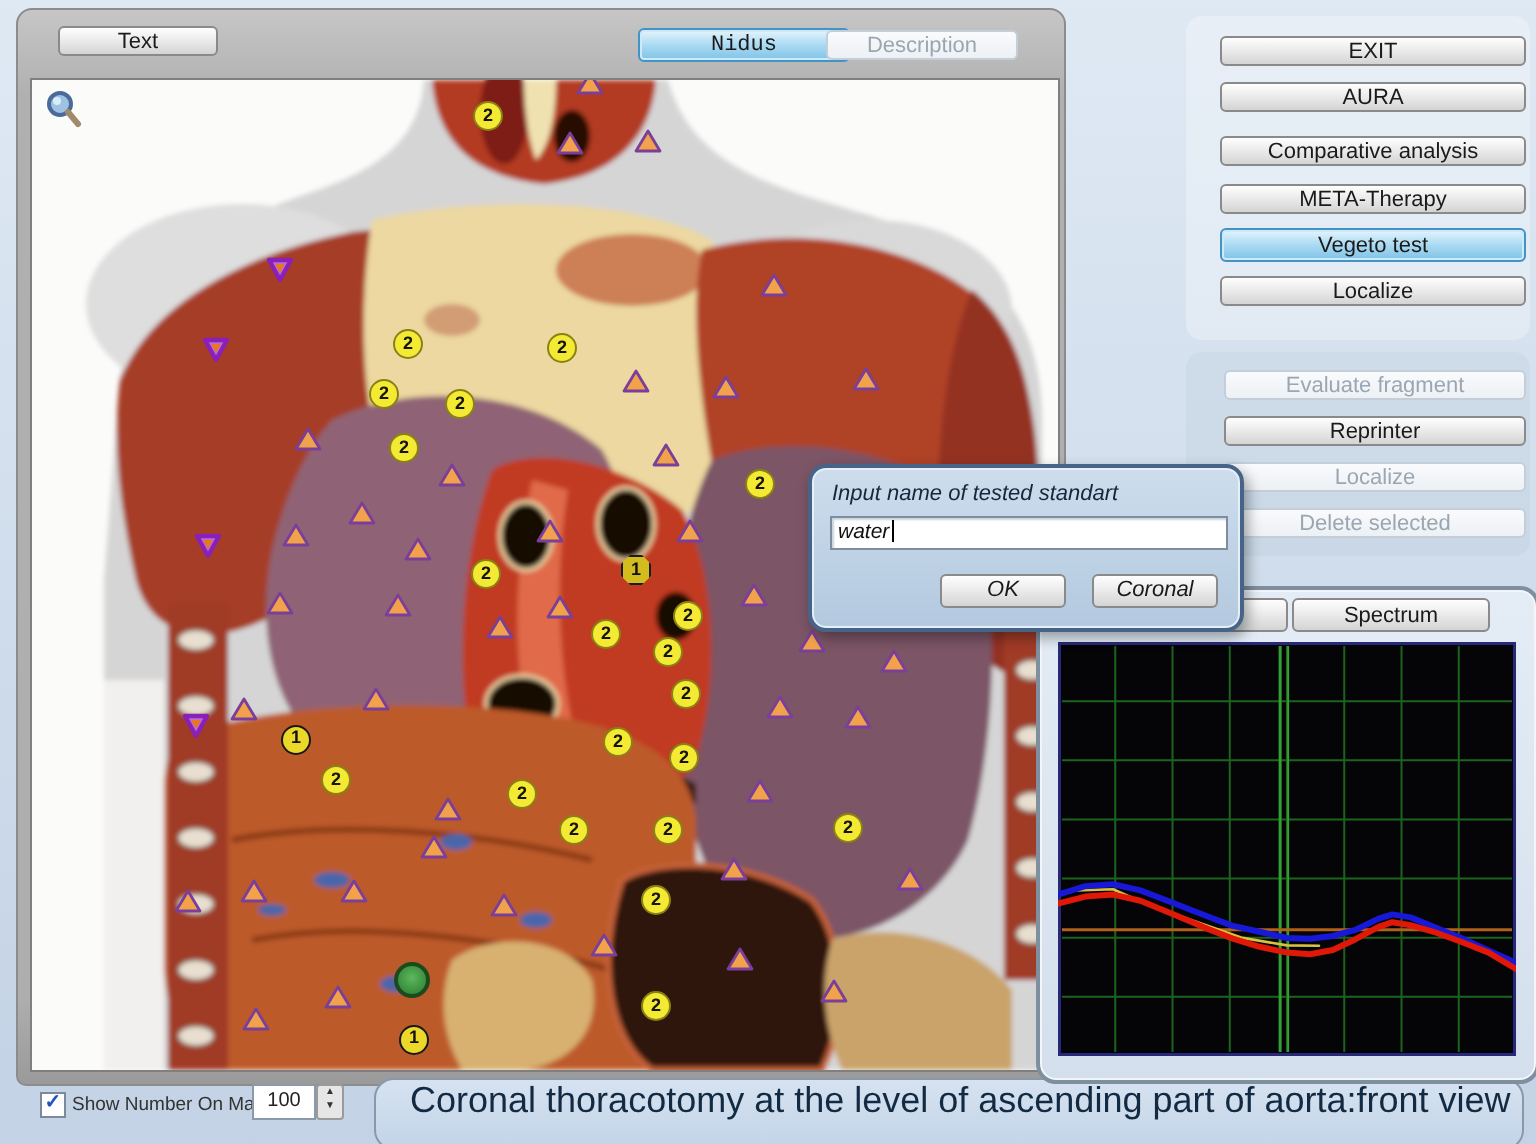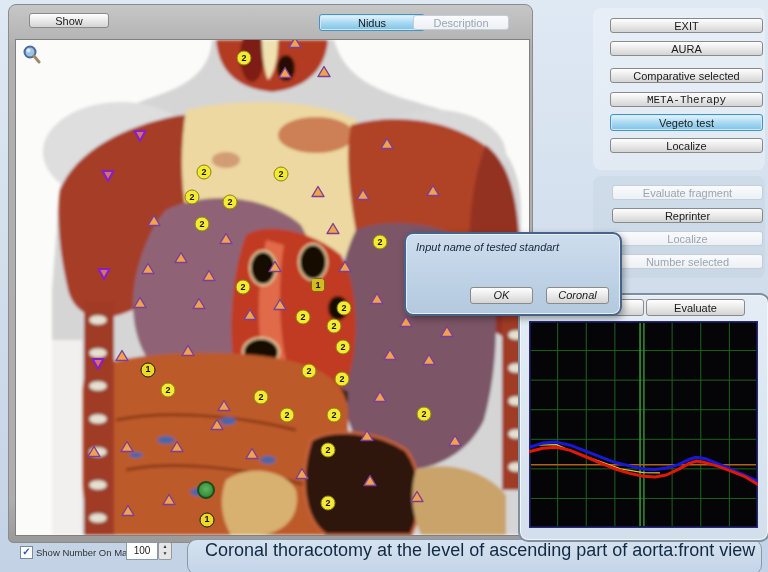--- a/index.html
+++ b/index.html
@@ -91,22 +91,22 @@
   .faint-band-mid{position:absolute;left:593px;top:176px;width:172px;height:102px;background:rgba(120,140,160,.07);border-radius:8px;}
   .magnifier{position:absolute;left:6px;top:4px;z-index:8;}
 </style>
 </head>
 <body>
 
 <div class="faint-band-top"></div>
 <div class="faint-band-mid"></div>
 
 <div class="left-window">
-  <button class="btn tab-btn" style="left:20px;top:8px;width:80px;">Show</button>
-  <button class="btn tab-btn st-active" style="left:310px;top:9px;width:106px;height:17px;line-height:16px;">Nidus</button>
+  <button class="btn tab-btn" style="left:20px;top:8px;width:80px;">Text</button>
+  <button class="btn tab-btn st-active" style="left:310px;top:9px;width:106px;height:17px;line-height:16px;font-family:Liberation Mono, monospace;">Nidus</button>
   <button class="btn tab-btn st-disabled" style="left:404px;top:10px;width:96px;">Description</button>
 
   <div class="image-panel">
     
     <svg width="513" height="495" viewBox="0 0 513 495">
       <defs>
           <filter id="soft">
             <feGaussianBlur stdDeviation="1.4"></feGaussianBlur>
           </filter>
         </defs>
@@ -335,33 +335,33 @@
         <div class="mk" style="left: 112px; top: 472px;"><svg width="14" height="13" viewBox="0 0 14 13">
             <polygon points="7,1.5 13,11.5 1,11.5" fill="#f2a24a" stroke="#7a3f9a" stroke-width="1.4" stroke-linejoin="round"></polygon>
           </svg></div>
         <div class="mk mk-cb" style="left: 191px; top: 480px;">1</div>
       </div>
   </div>
 </div>
 
 <button class="btn right-btn" style="top:18px;">EXIT</button>
 <button class="btn right-btn" style="top:41px;">AURA</button>
-<button class="btn right-btn" style="top:68px;">Comparative selected</button>
-<button class="btn right-btn" style="top:92px;font-family:Liberation Mono, monospace;">META-Therapy</button>
+<button class="btn right-btn" style="top:68px;">Comparative analysis</button>
+<button class="btn right-btn" style="top:92px;">META-Therapy</button>
 <button class="btn right-btn st-active" style="top:114px;height:17px;line-height:16px;">Vegeto test</button>
 <button class="btn right-btn" style="top:138px;">Localize</button>
 
 <button class="btn action-btn st-disabled" style="top:185px;">Evaluate fragment</button>
 <button class="btn action-btn" style="top:208px;">Reprinter</button>
 <button class="btn action-btn st-disabled" style="top:231px;">Localize</button>
-<button class="btn action-btn st-disabled" style="top:254px;">Number selected</button>
+<button class="btn action-btn st-disabled" style="top:254px;">Delete selected</button>
 
 <div class="spectrum-panel"></div>
 <button class="btn" style="left:598px;top:299px;width:46px;height:17px;z-index:6;"></button>
-<button class="btn" style="left:646px;top:299px;width:99px;height:17px;line-height:16px;z-index:6;">Evaluate</button>
+<button class="btn" style="left:646px;top:299px;width:99px;height:17px;line-height:16px;z-index:6;">Spectrum</button>
 <svg class="spectrum-chart" id="spectrum-chart" width="229" height="207" viewBox="0 0 229 207">
     <rect x="0" y="0" width="229" height="207" fill="#050508" stroke="#28287a" stroke-width="3"></rect>
     <line x1="28.625" y1="2" x2="28.625" y2="205" stroke="#1c641c" stroke-width="1"></line>
     <line x1="57.25" y1="2" x2="57.25" y2="205" stroke="#1c641c" stroke-width="1"></line>
     <line x1="85.875" y1="2" x2="85.875" y2="205" stroke="#1c641c" stroke-width="1"></line>
     <line x1="114.5" y1="2" x2="114.5" y2="205" stroke="#1c641c" stroke-width="1"></line>
     <line x1="143.125" y1="2" x2="143.125" y2="205" stroke="#1c641c" stroke-width="1"></line>
     <line x1="171.75" y1="2" x2="171.75" y2="205" stroke="#1c641c" stroke-width="1"></line>
     <line x1="200.375" y1="2" x2="200.375" y2="205" stroke="#1c641c" stroke-width="1"></line>
     <line x1="2" y1="29.571428571428573" x2="227" y2="29.571428571428573" stroke="#1c641c" stroke-width="1"></line>
@@ -373,20 +373,23 @@
     <line x1="111.065" y1="2" x2="111.065" y2="205" stroke="#32a032" stroke-width="1.5"></line>
     <line x1="115.065" y1="2" x2="115.065" y2="205" stroke="#32a032" stroke-width="1"></line>
     <line x1="2" y1="143.86499999999998" x2="227" y2="143.86499999999998" stroke="#b06218" stroke-width="1.5"></line>
     <polyline points="9.2,124.2 27.5,123.6 45.8,131.7 68.7,139.7 91.6,147.8 114.5,151.7 130.5,151.9" fill="none" stroke="#d8c040" stroke-width="1.3" stroke-linejoin="round" stroke-linecap="round"></polyline>
     <polyline points="0.0,126.3 13.7,122.1 27.5,121.1 41.2,124.2 57.3,130.4 73.3,136.6 87.0,141.8 100.8,144.9 114.5,148.0 126.0,148.4 137.4,147.0 148.8,143.9 160.3,138.3 167.2,136.2 176.3,137.7 187.8,142.4 201.5,148.0 215.3,154.2 229.0,160.4" fill="none" stroke="#1818d8" stroke-width="3" stroke-linejoin="round" stroke-linecap="round"></polyline>
     <polyline points="0.0,130.8 13.7,127.3 27.5,126.3 41.2,129.4 57.3,136.0 73.3,142.8 87.0,148.2 100.8,152.4 114.5,155.3 126.0,156.1 137.4,154.0 148.8,148.6 160.3,142.4 167.2,140.1 176.3,141.6 187.8,144.9 201.5,149.9 215.3,155.3 229.0,163.5" fill="none" stroke="#e01808" stroke-width="3" stroke-linejoin="round" stroke-linecap="round"></polyline>
   </svg>
 
 <div class="dialog">
   <div class="dialog-title">Input name of tested standart</div>
+  <div class="dialog-input">
+    <span>water</span><span class="caret"></span>
+  </div>
   <button class="btn dialog-btn" style="left:64px;">OK</button>
   <button class="btn dialog-btn" style="left:140px;">Coronal</button>
 </div>
 
 <div class="checkbox">
   <span>✓</span>
 </div>
 <span class="cb-label">Show Number On Marker</span>
 <div class="spinner">100</div>
 <div class="spin-btns">

